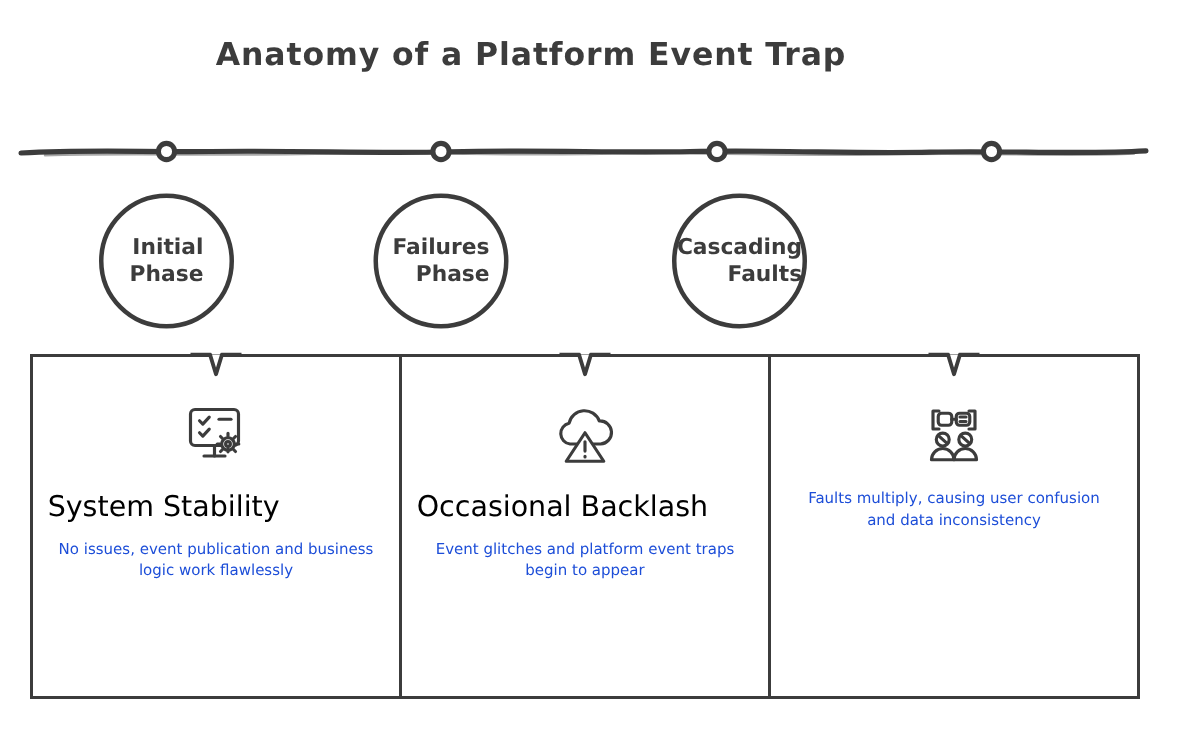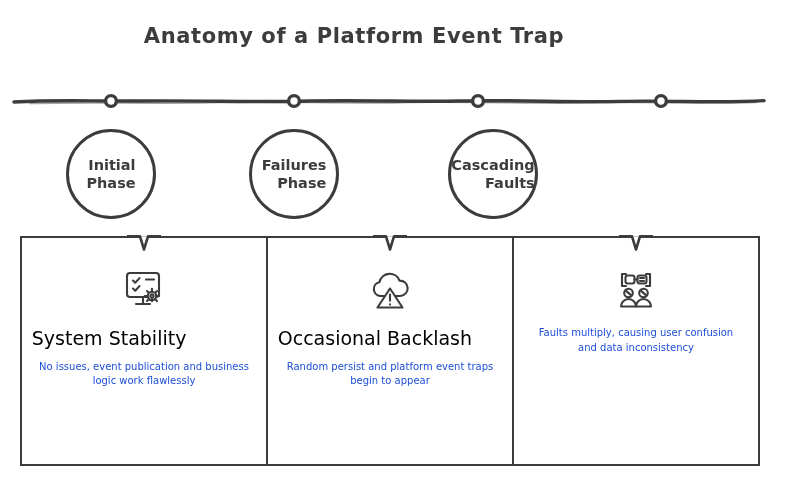--- a/index.html
+++ b/index.html
@@ -199,21 +199,21 @@
       <div class="card-icon">
         <svg viewBox="0 0 52 48" width="52" height="48" fill="none" stroke="#3c3c3c" stroke-width="2.1" stroke-linecap="round" stroke-linejoin="round">
           <path d="M16,30 a7,7 0 0 1 -0.6,-13.8 a10.5,10.5 0 0 1 20.1,-1.6
                    a7.6,7.6 0 0 1 0.9,15.4 z" fill="#ffffff"></path>
           <path d="M26,22.5 L38.5,41.5 h-25 z" fill="#ffffff"></path>
           <path d="M26,28.5 v6.2"></path>
           <path d="M26,38.2 v0.4"></path>
         </svg>
       </div>
       <div class="card-title">Occasional Backlash</div>
-      <div class="card-desc">Random persist and platform event traps begin to appear</div>
+      <div class="card-desc">Event glitches and platform event traps begin to appear</div>
     </div>
 
     <div class="card">
       <svg class="notch" viewBox="0 0 34 18">
         <path d="M0,1.3 L13,1.3 L17,14.5 L21,1.3 L34,1.3" fill="#ffffff" stroke="#3c3c3c" stroke-width="2.6" stroke-linejoin="round" stroke-linecap="round"></path>
       </svg>
       <div class="card-icon">
         <svg viewBox="0 0 52 48" width="52" height="48" fill="none" stroke="#3c3c3c" stroke-width="2.1" stroke-linecap="round" stroke-linejoin="round">
           <path d="M12,8 h4 M12,8 v12 M12,20 h4"></path>
           <rect x="15.5" y="9.5" width="9" height="8" rx="2.2"></rect>

